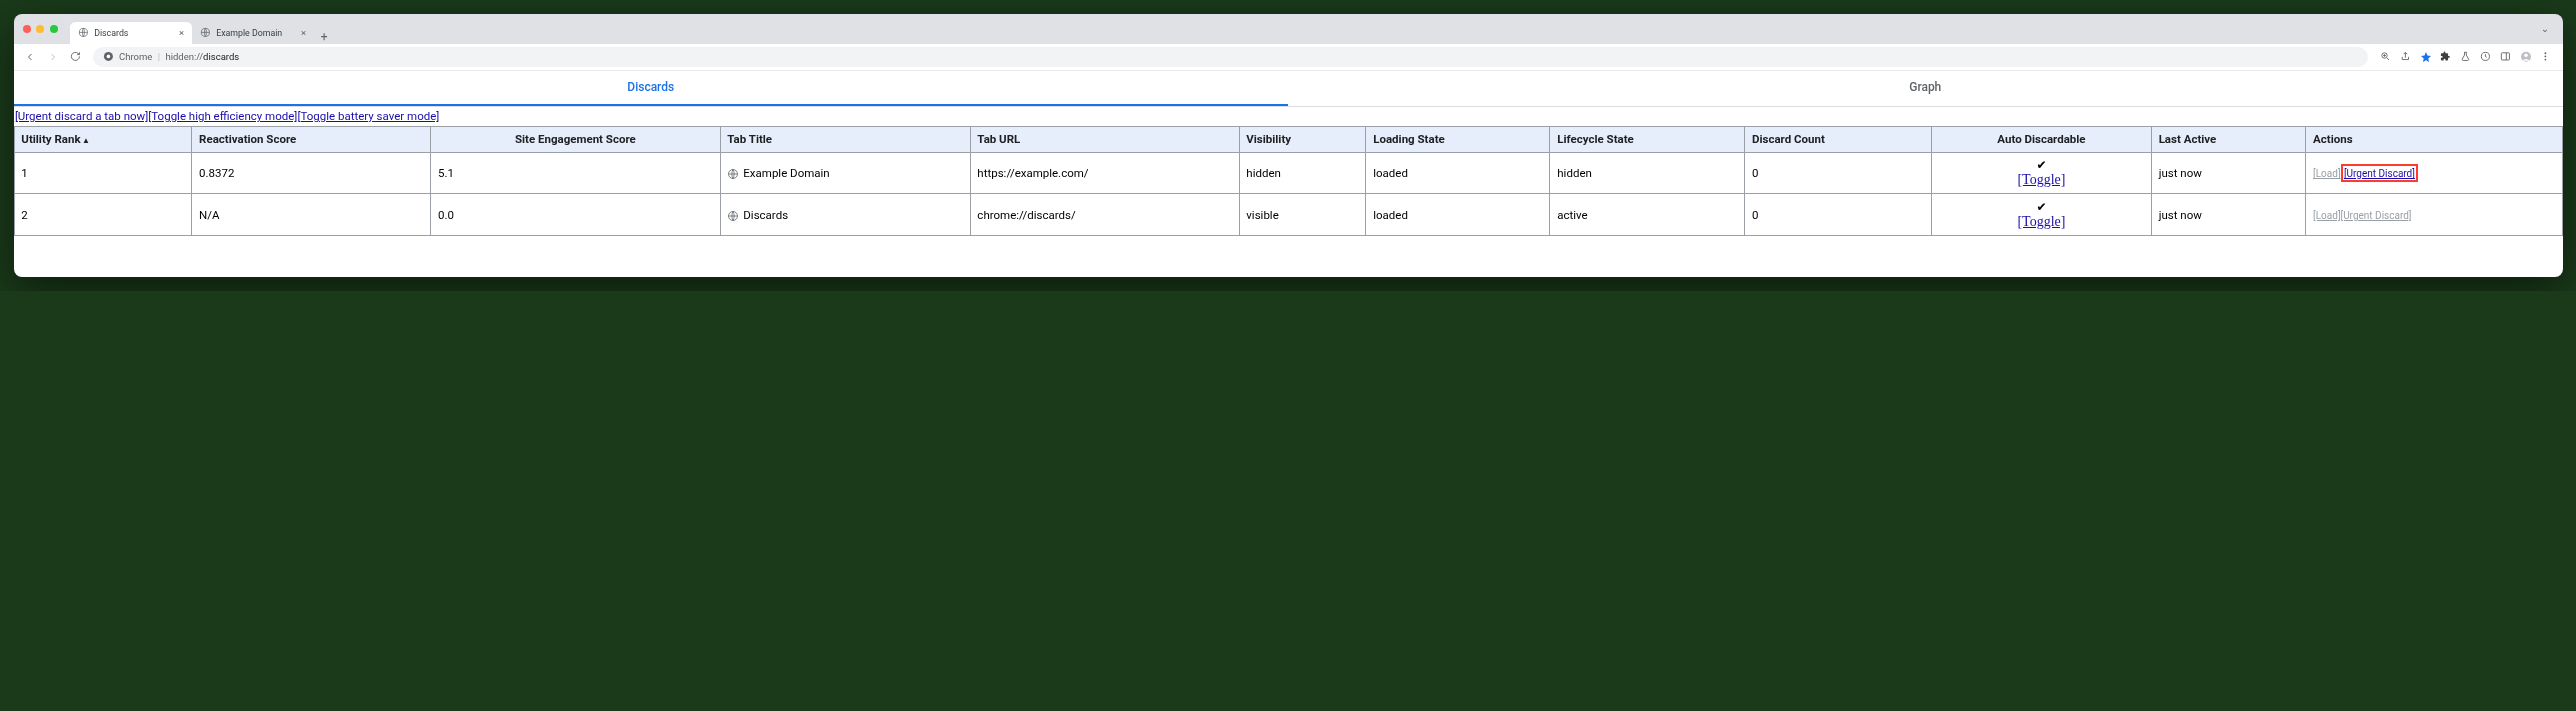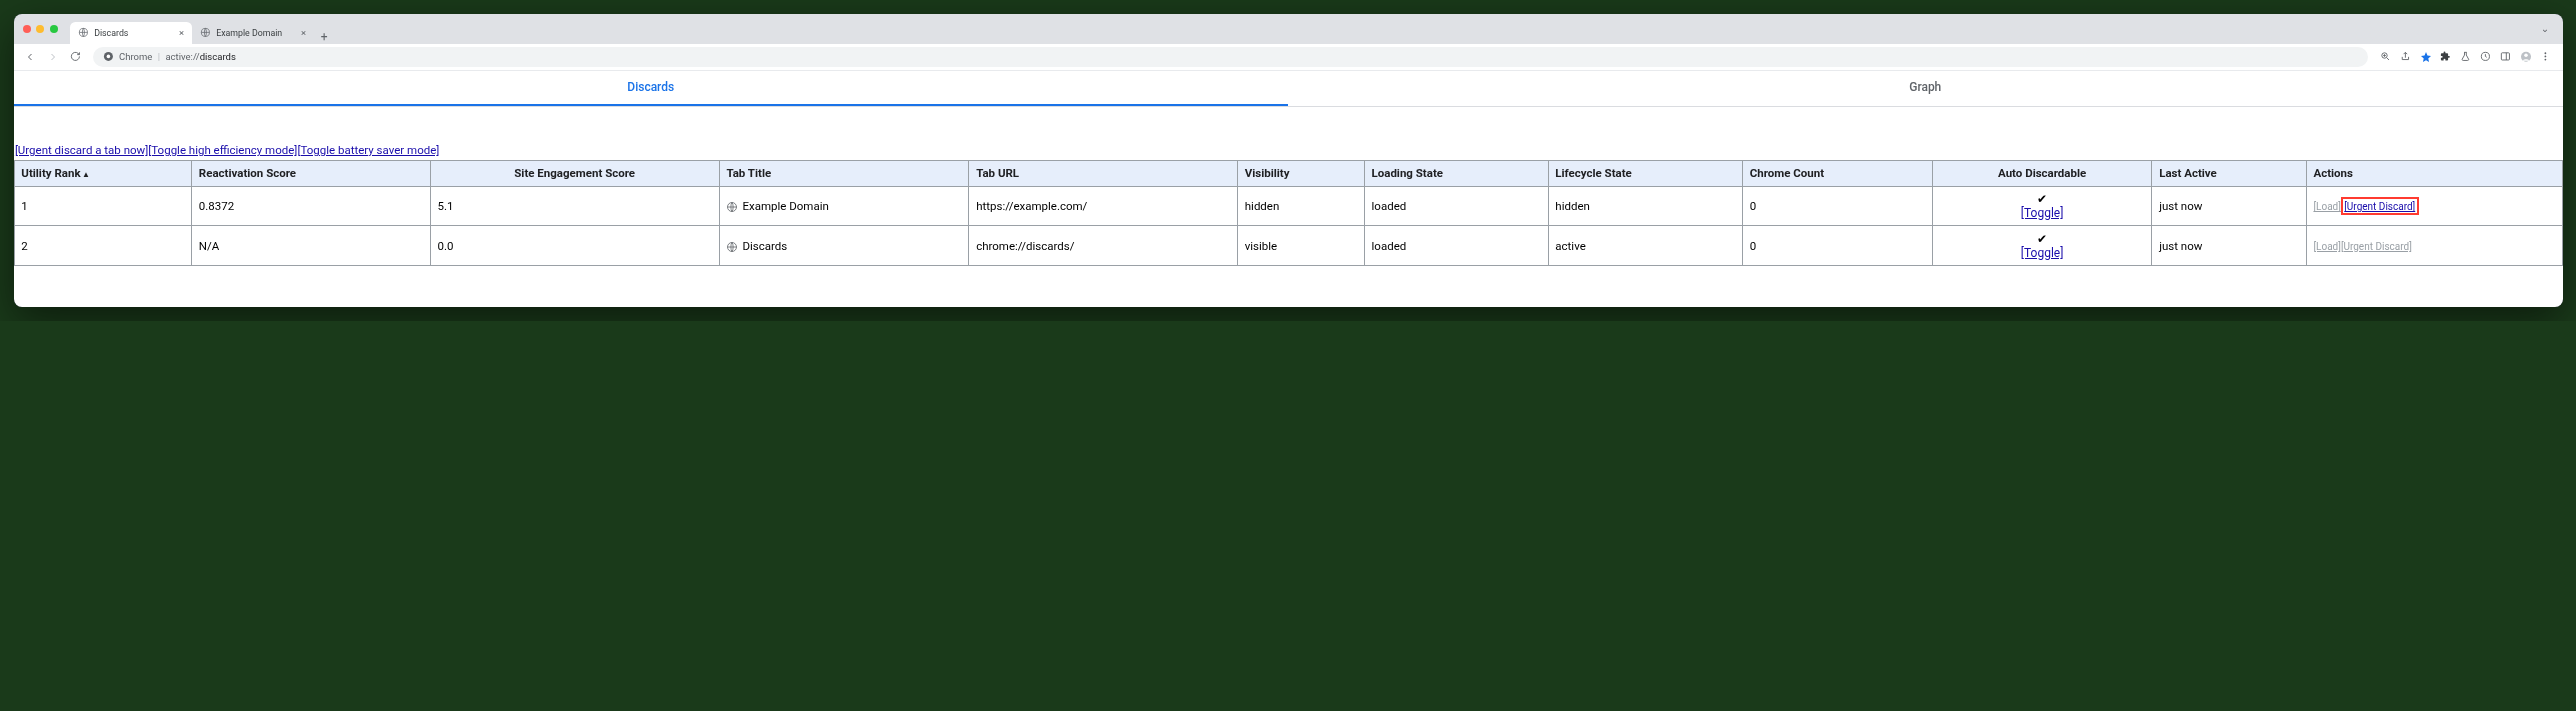--- a/index.html
+++ b/index.html
@@ -70,40 +70,40 @@
   }
   .view-tab {
     flex:1; text-align:center; padding:9.5px 0;
     font-size:12px; font-weight:500; color:#5f6368;
     cursor:pointer;
   }
   .view-tab.active {
     color:#1a73e8; border-bottom:2px solid #1a73e8;
   }
   .action-links {
-    padding:2.7px 1.4px; font-size:11.5px;margin-top:34px;
+    padding:2.7px 1.4px; font-size:11.5px;
   }
   .action-links a {
     color:#1a0dab; text-decoration:underline;
   }
   
   table {
     width:100%; border-collapse:collapse; font-size:11.5px;
   }
   th, td {
     border:0.7px solid #9aa0a6; padding:5.4px 6.8px; text-align:left; vertical-align:middle;
   }
   th {
     background:#e6eefb; font-weight:700; color:#202124;
   }
   th .sort { font-size:8px; margin-left:1.4px; }
   .cell-globe { width:12px; height:12px; vertical-align:middle; margin-right:4px; display:inline-block; }
   .auto-cell { text-align:center; }
   .auto-cell .check { font-size:12px; display:block; }
-  .auto-cell a { color:#1a0dab; text-decoration:underline; font-size:12px; }
+  .auto-cell a { color:#1a0dab; text-decoration:underline; font-size:14px;font-family:Liberation Serif, serif; }
   .actions-cell { white-space:nowrap; }
   .actions-cell a { text-decoration:underline; font-size:10px;text-align:center; }
   .actions-cell a.disabled { color:#9aa0a6; }
   .actions-cell a.enabled { color:#1a0dab; }
   .hl { border:2px solid #ff3b30; padding:0 1.4px; display:inline-block; }
   
   .globesvg { fill:none; stroke:#5f6368; stroke-width:1.6; }
 </style>
 </head>
 <body>
@@ -163,21 +163,21 @@
     </div>
     <div class="omnibox">
       <span class="chrome-icon">
         <svg viewBox="0 0 24 24">
             <circle cx="12" cy="12" r="10" fill="#5f6368"></circle>
             <circle cx="12" cy="12" r="4" fill="#fff"></circle>
           </svg>
       </span>
       <span>Chrome</span>
       <span style="color:#bdc1c6">|</span>
-      <span class="url"><span class="dim">active://</span><span>discards</span></span>
+      <span class="url"><span class="dim">hidden://</span><span>discards</span></span>
     </div>
     <div class="toolbar-right">
       <span class="tb-icon">
           <svg viewBox="0 0 24 24" width="10.8" height="10.8" fill="none" stroke="#5f6368" stroke-width="2">
             <circle cx="10" cy="10" r="6"></circle>
             <path d="M15 15l5 5M7 10h6M10 7v6"></path>
           </svg>
         </span>
       <span class="tb-icon">
           <svg viewBox="0 0 24 24" width="10.8" height="10.8" fill="none" stroke="#5f6368" stroke-width="2">
@@ -242,21 +242,21 @@
       <thead>
         <tr>
           <th><span>Utility Rank</span><span class="sort">▲</span></th>
           <th>Reactivation Score</th>
           <th style="text-align:center">Site Engagement Score</th>
           <th>Tab Title</th>
           <th>Tab URL</th>
           <th>Visibility</th>
           <th>Loading State</th>
           <th>Lifecycle State</th>
-          <th>Chrome Count</th>
+          <th>Discard Count</th>
           <th style="text-align:center">Auto Discardable</th>
           <th>Last Active</th>
           <th>Actions</th>
         </tr>
       </thead>
       <tbody id="tbody">
           <tr>
             <td>1</td>
             <td>0.8372</td>
             <td>5.1</td>

